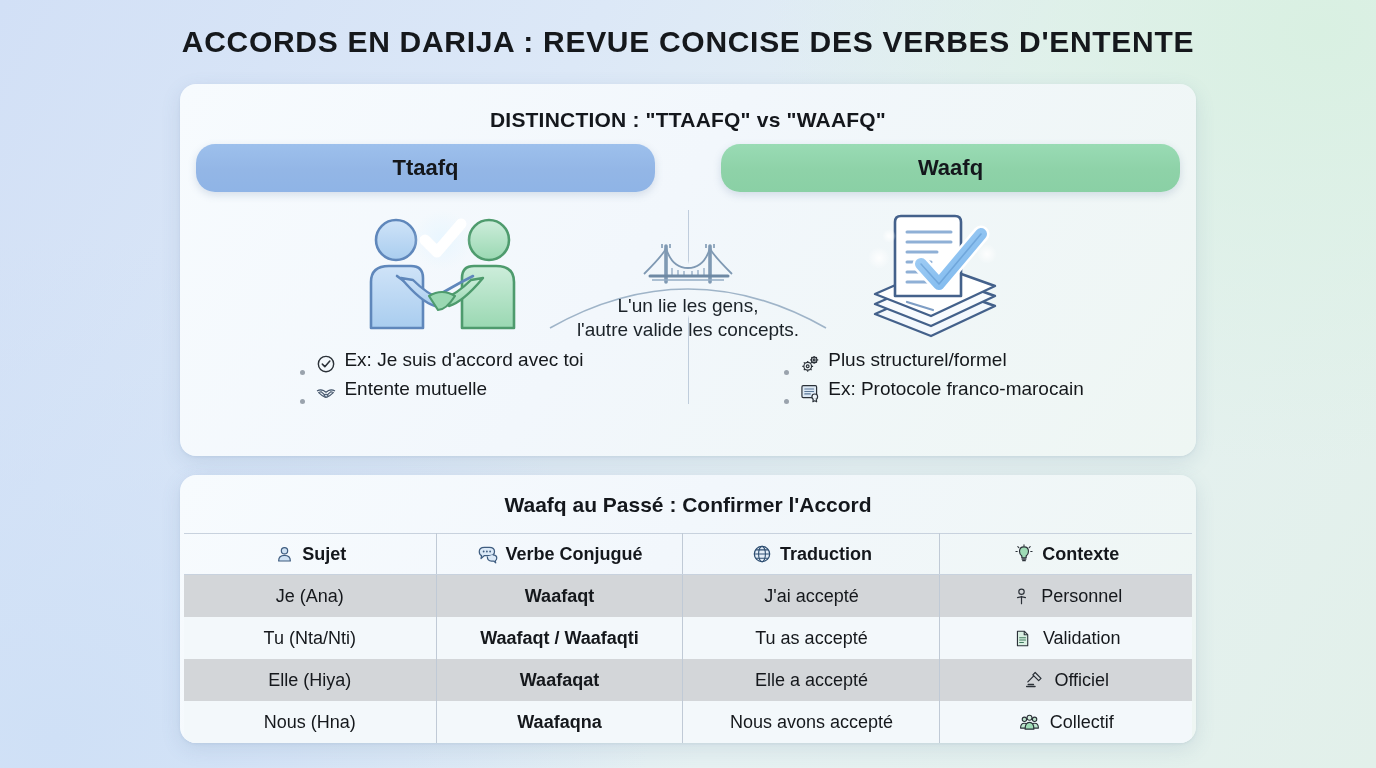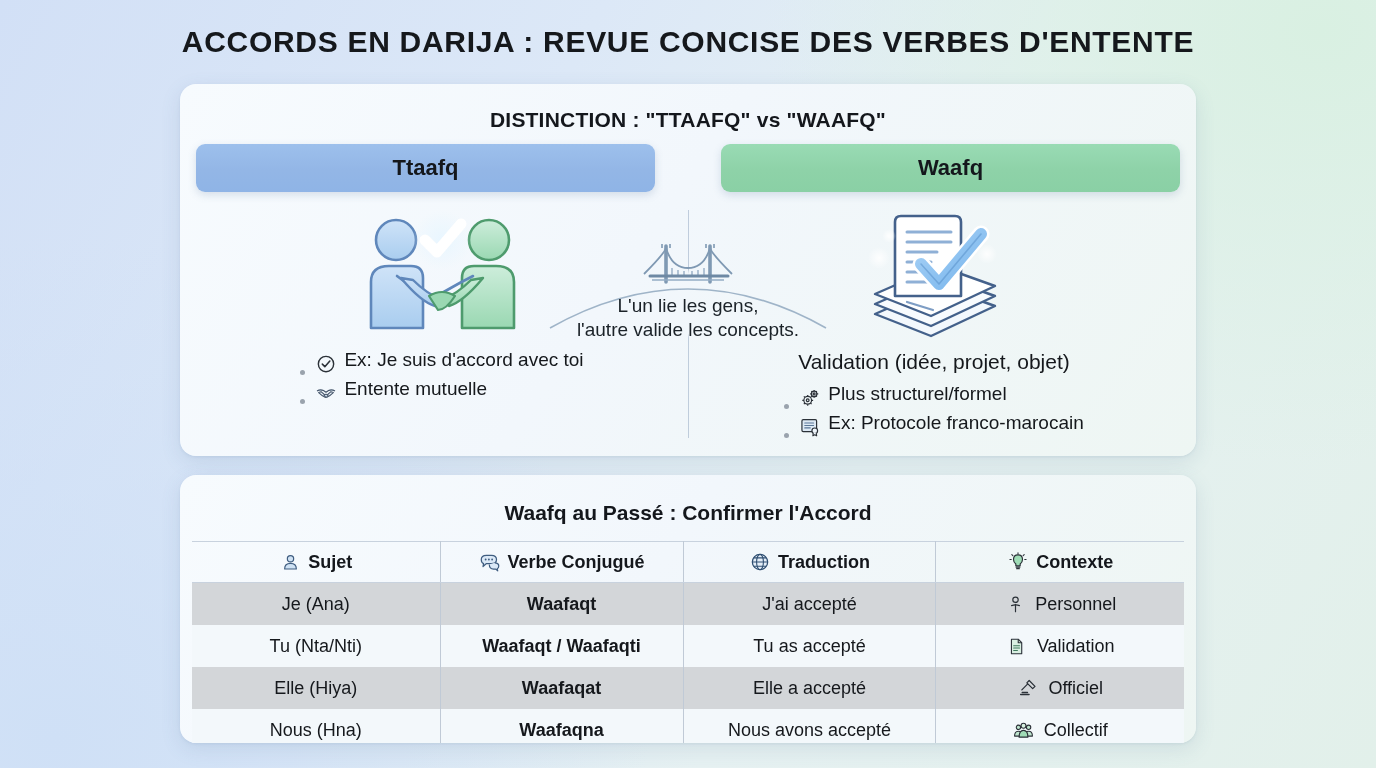--- a/index.html
+++ b/index.html
@@ -51,21 +51,21 @@
 
   #distinction-card {
     top: 84px;
     height: 372px;
     padding: 16px 16px 10px 16px;
   }
 
   #table-card {
     top: 475px;
     height: 268px;
-    padding: 12px;
+    padding: 4px;
     overflow: hidden;
   }
 
   .card-title {
     text-align: center;
     font-size: 21px;
     font-weight: bold;
     color: #14171c;
     padding: 8px 0 12px 0;
     letter-spacing: 0.2px;
@@ -73,21 +73,21 @@
 
   
   .pill-row {
     display: flex;
     gap: 46px;
     padding: 0 0px;
   }
   .pill {
     flex: 1;
     height: 48px;
-    border-radius: 9px;
+    border-radius: 19px;
     display: flex;
     align-items: center;
     justify-content: center;
     font-size: 22px;
     font-weight: bold;
     color: #14171c;
     box-shadow: 0 3px 9px rgba(80,110,150,0.20);
   }
   .pill-blue {
     background: linear-gradient(180deg, #9dc0ec 0%, #93b6e6 55%, #8fb4e6 100%);
@@ -375,21 +375,20 @@
             <path d="M62 54 L80 74 L122 24" fill="none" stroke="#ffffff" stroke-width="17" stroke-linecap="round" stroke-linejoin="round"></path>
             <path d="M62 54 L80 74 L122 24" fill="none" stroke="url(#gcheck)" stroke-width="12" stroke-linecap="round" stroke-linejoin="round"></path>
             <path d="M62 54 L80 74 L122 24" fill="none" stroke="#4e87c4" stroke-width="1.6" stroke-linecap="round" stroke-linejoin="round" opacity="0.45"></path>
 
             <circle cx="20" cy="48" r="11" fill="url(#sparkle)"></circle>
             <circle cx="128" cy="44" r="10" fill="url(#sparkle)"></circle>
             <circle cx="30" cy="26" r="7" fill="url(#sparkle)"></circle>
           </svg>
         </div>
 
-        <div class="col-heading">Validation (idée, projet, objet)</div>
 
         <ul class="bullets">
           <li>
             <span class="dot"></span>
             <span class="bi">
               <svg width="22" height="22" viewBox="0 0 24 24">
                 <g fill="none" stroke="#2b3138" stroke-width="1.3">
                   <circle cx="16.5" cy="7.5" r="3"></circle>
                   <path d="M16.5 3.2 v1.3 M16.5 10.5 v1.3 M12.2 7.5 h1.3 M19.7 7.5 h1.3
                            M13.5 4.5 l.9 .9 M18.6 9.6 l.9 .9 M19.5 4.5 l-.9 .9 M14.4 9.6 l-.9 .9"></path>

